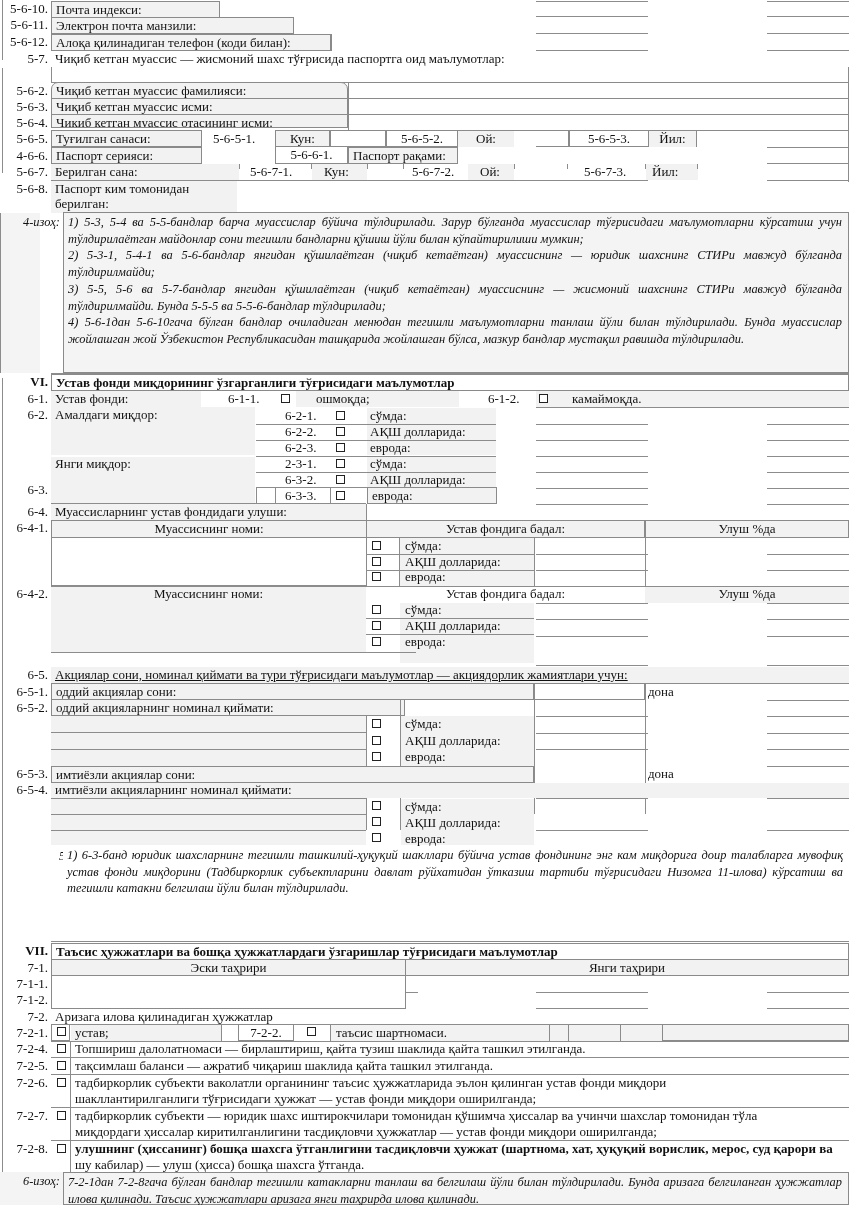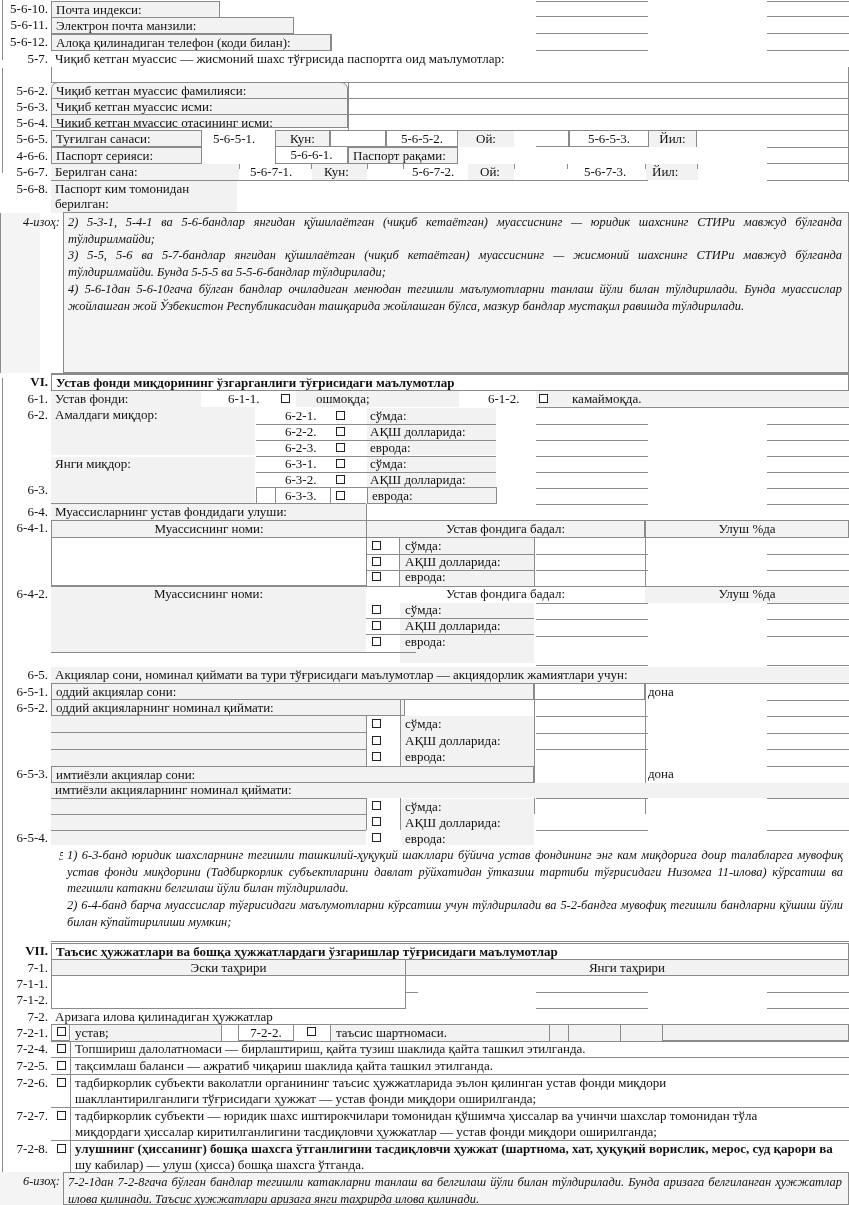--- a/index.html
+++ b/index.html
@@ -109,20 +109,21 @@
 
 <span class="num" style="left:0;width:48px;top:181px;">5-6-8.</span>
 <div class="gray" style="left:51px;top:181px;width:186px;height:32px;"></div>
 <span class="abs" style="left:55px;top:181px;">Паспорт ким томонидан</span>
 <span class="abs" style="left:55px;top:196px;">берилган:</span>
 
 <div class="gray" style="left:0;top:213px;width:40px;height:160px;background:#f4f4f4;"></div>
 <div class="vl" style="left:0;top:213px;height:160px;"></div>
 <span class="note-label" style="left:0;width:60px;top:214px;">4-изоҳ:</span>
 <div class="note" style="left:63px;top:212px;width:786px;height:161px;">
+  <div>1) 5-3, 5-4 ва 5-5-бандлар барча муассислар бўйича тўлдирилади. Зарур бўлганда муассислар тўғрисидаги маълумотларни кўрсатиш учун тўлдирилаётган майдонлар сони тегишли бандларни қўшиш йўли билан кўпайтирилиши мумкин;</div>
   <div>2) 5-3-1, 5-4-1 ва 5-6-бандлар янгидан қўшилаётган (чиқиб кетаётган) муассиснинг — юридик шахснинг СТИРи мавжуд бўлганда тўлдирилмайди;</div>
   <div>3) 5-5, 5-6 ва 5-7-бандлар янгидан қўшилаётган (чиқиб кетаётган) муассиснинг — жисмоний шахснинг СТИРи мавжуд бўлганда тўлдирилмайди. Бунда 5-5-5 ва 5-5-6-бандлар тўлдирилади;</div>
   <div>4) 5-6-1дан 5-6-10гача бўлган бандлар очиладиган менюдан тегишли маълумотларни танлаш йўли билан тўлдирилади. Бунда муассислар жойлашган жой Ўзбекистон Республикасидан ташқарида жойлашган бўлса, мазкур бандлар мустақил равишда тўлдирилади.</div>
 </div>
 <div class="hl" style="left:51px;top:373px;width:798px;"></div>
 
 <span class="num ttl" style="left:0;width:48px;top:374px;">VI.</span>
 <div class="section" style="left:51px;top:374px;width:798px;height:17px;">Устав фонди миқдорининг ўзгарганлиги тўғрисидаги маълумотлар</div>
 
 <span class="num" style="left:0;width:48px;top:391px;">6-1.</span>
@@ -155,21 +156,21 @@
 <div class="hl" style="left:256px;top:440px;width:240px;"></div>
 <span class="abs" style="left:285px;top:440px;">6-2-3.</span>
 <div class="cb" style="left:336px;top:443px;"></div>
 <div class="gray" style="left:367px;top:441px;width:129px;height:14px;"></div>
 <span class="abs" style="left:370px;top:440px;">еврода:</span>
 <div class="hl" style="left:256px;top:456px;width:240px;"></div>
 
 <span class="num" style="left:0;width:48px;top:456px;margin-top:26px;">6-3.</span>
 <div class="gray" style="left:51px;top:457px;width:204px;height:46px;"></div>
 <span class="abs" style="left:55px;top:456px;">Янги миқдор:</span>
-<span class="abs" style="left:285px;top:456px;">6-3-1.</span>
+<span class="abs" style="left:285px;top:456px;">2-3-1.</span>
 <div class="cb" style="left:336px;top:459px;"></div>
 <div class="gray" style="left:367px;top:457px;width:129px;height:15px;"></div>
 <span class="abs" style="left:370px;top:456px;">сўмда:</span>
 <div class="hl" style="left:256px;top:472px;width:240px;"></div>
 <span class="abs" style="left:285px;top:472px;">6-3-2.</span>
 <div class="cb" style="left:336px;top:475px;"></div>
 <div class="gray" style="left:367px;top:473px;width:129px;height:15px;"></div>
 <span class="abs" style="left:370px;top:472px;">АҚШ долларида:</span>
 <div class="hl" style="left:256px;top:487px;width:240px;"></div>
 <div class="vl" style="left:256px;top:487px;height:16px;"></div>
@@ -242,21 +243,21 @@
 <div class="hl" style="left:767px;top:603px;width:82px;"></div>
 <div class="hl" style="left:536px;top:619px;width:112px;"></div>
 <div class="hl" style="left:767px;top:619px;width:82px;"></div>
 <div class="hl" style="left:536px;top:636px;width:112px;"></div>
 <div class="hl" style="left:767px;top:636px;width:82px;"></div>
 <div class="hl" style="left:536px;top:665px;width:112px;"></div>
 <div class="hl" style="left:767px;top:665px;width:82px;"></div>
 
 <span class="num" style="left:0;width:48px;top:667px;">6-5.</span>
 <div class="gray" style="left:51px;top:667px;width:798px;height:16px;"></div>
-<span class="abs" style="left:55px;top:667px;">Акциялар сони, номинал қиймати ва тури тўғрисидаги маълумотлар — акциядорлик жамиятлари учун:</span>
+<span class="abs" style="left:55px;top:667px;text-decoration:underline;">Акциялар сони, номинал қиймати ва тури тўғрисидаги маълумотлар — акциядорлик жамиятлари учун:</span>
 <div class="hl" style="left:51px;top:683px;width:798px;"></div>
 
 <span class="num" style="left:0;width:48px;top:684px;">6-5-1.</span>
 <div class="cell" style="left:51px;top:683px;width:483px;height:17px;">оддий акциялар сони:</div>
 <div class="cellw" style="left:534px;top:683px;width:111px;height:17px;border-left:none;"></div>
 <span class="abs" style="left:648px;top:684px;">дона</span>
 <div class="hl" style="left:767px;top:700px;width:82px;"></div>
 
 <span class="num" style="left:0;width:48px;top:700px;">6-5-2.</span>
 <div class="cell" style="left:51px;top:699px;width:354px;height:17px;">оддий акцияларнинг номинал қиймати:</div>
@@ -280,21 +281,21 @@
 <div class="hl" style="left:767px;top:733px;width:82px;"></div>
 <div class="hl" style="left:536px;top:749px;width:112px;"></div>
 <div class="hl" style="left:767px;top:749px;width:82px;"></div>
 <div class="vl" style="left:645px;top:683px;height:100px;"></div>
 
 <span class="num" style="left:0;width:48px;top:766px;">6-5-3.</span>
 <div class="cell" style="left:51px;top:766px;width:483px;height:17px;">имтиёзли акциялар сони:</div>
 <span class="abs" style="left:648px;top:766px;">дона</span>
 <div class="hl" style="left:767px;top:766px;width:82px;"></div>
 
-<span class="num" style="left:0;width:48px;top:782px;margin-top:48px;">6-5-4.</span>
+<span class="num" style="left:0;width:48px;top:782px;">6-5-4.</span>
 <div class="gray" style="left:51px;top:783px;width:798px;height:15px;"></div>
 <span class="abs" style="left:55px;top:782px;">имтиёзли акцияларнинг номинал қиймати:</span>
 <div class="hl" style="left:51px;top:798px;width:315px;"></div>
 <div class="gray" style="left:51px;top:799px;width:315px;height:46px;"></div>
 <div class="hl" style="left:51px;top:814px;width:315px;"></div>
 <div class="hl" style="left:51px;top:830px;width:315px;"></div>
 <div class="vl" style="left:366px;top:798px;height:32px;"></div>
 <div class="vl" style="left:400px;top:798px;height:32px;"></div>
 <div class="gray" style="left:401px;top:799px;width:133px;height:46px;"></div>
 <div class="cb" style="left:372px;top:801px;"></div>
@@ -306,21 +307,20 @@
 <div class="vl" style="left:534px;top:798px;height:16px;"></div>
 <div class="vl" style="left:645px;top:798px;height:16px;"></div>
 <div class="hl" style="left:536px;top:798px;width:112px;"></div>
 <div class="hl" style="left:767px;top:798px;width:82px;"></div>
 <div class="hl" style="left:536px;top:830px;width:112px;"></div>
 <div class="hl" style="left:767px;top:830px;width:82px;"></div>
 
 <span class="note-label" style="left:0;width:60px;top:848px;margin-left:36px;">5-изоҳ:</span>
 <div class="note" style="left:63px;top:846px;width:786px;height:95px;background:#fff;border:none;">
   <div>1) 6-3-банд юридик шахсларнинг тегишли ташкилий-ҳуқуқий шакллари бўйича устав фондининг энг кам миқдорига доир талабларга мувофиқ устав фонди миқдорини (Тадбиркорлик субъектларини давлат рўйхатидан ўтказиш тартиби тўғрисидаги Низомга 11-илова) кўрсатиш ва тегишли катакни белгилаш йўли билан тўлдирилади.</div>
-  <div>2) 6-4-банд барча муассислар тўғрисидаги маълумотларни кўрсатиш учун тўлдирилади ва 5-2-бандга мувофиқ тегишли бандларни қўшиш йўли билан кўпайтирилиши мумкин;</div>
 </div>
 <div class="hl" style="left:51px;top:941px;width:798px;"></div>
 
 <span class="num ttl" style="left:0;width:48px;top:943px;">VII.</span>
 <div class="section" style="left:51px;top:943px;width:798px;height:17px;">Таъсис ҳужжатлари ва бошқа ҳужжатлардаги ўзгаришлар тўғрисидаги маълумотлар</div>
 
 <span class="num" style="left:0;width:48px;top:960px;">7-1.</span>
 <div class="cell center" style="left:51px;top:959px;width:355px;height:17px;">Эски таҳрири</div>
 <div class="cell center" style="left:406px;top:959px;width:443px;height:17px;border-left:none;">Янги таҳрири</div>
 <span class="num" style="left:0;width:48px;top:976px;">7-1-1.</span>

